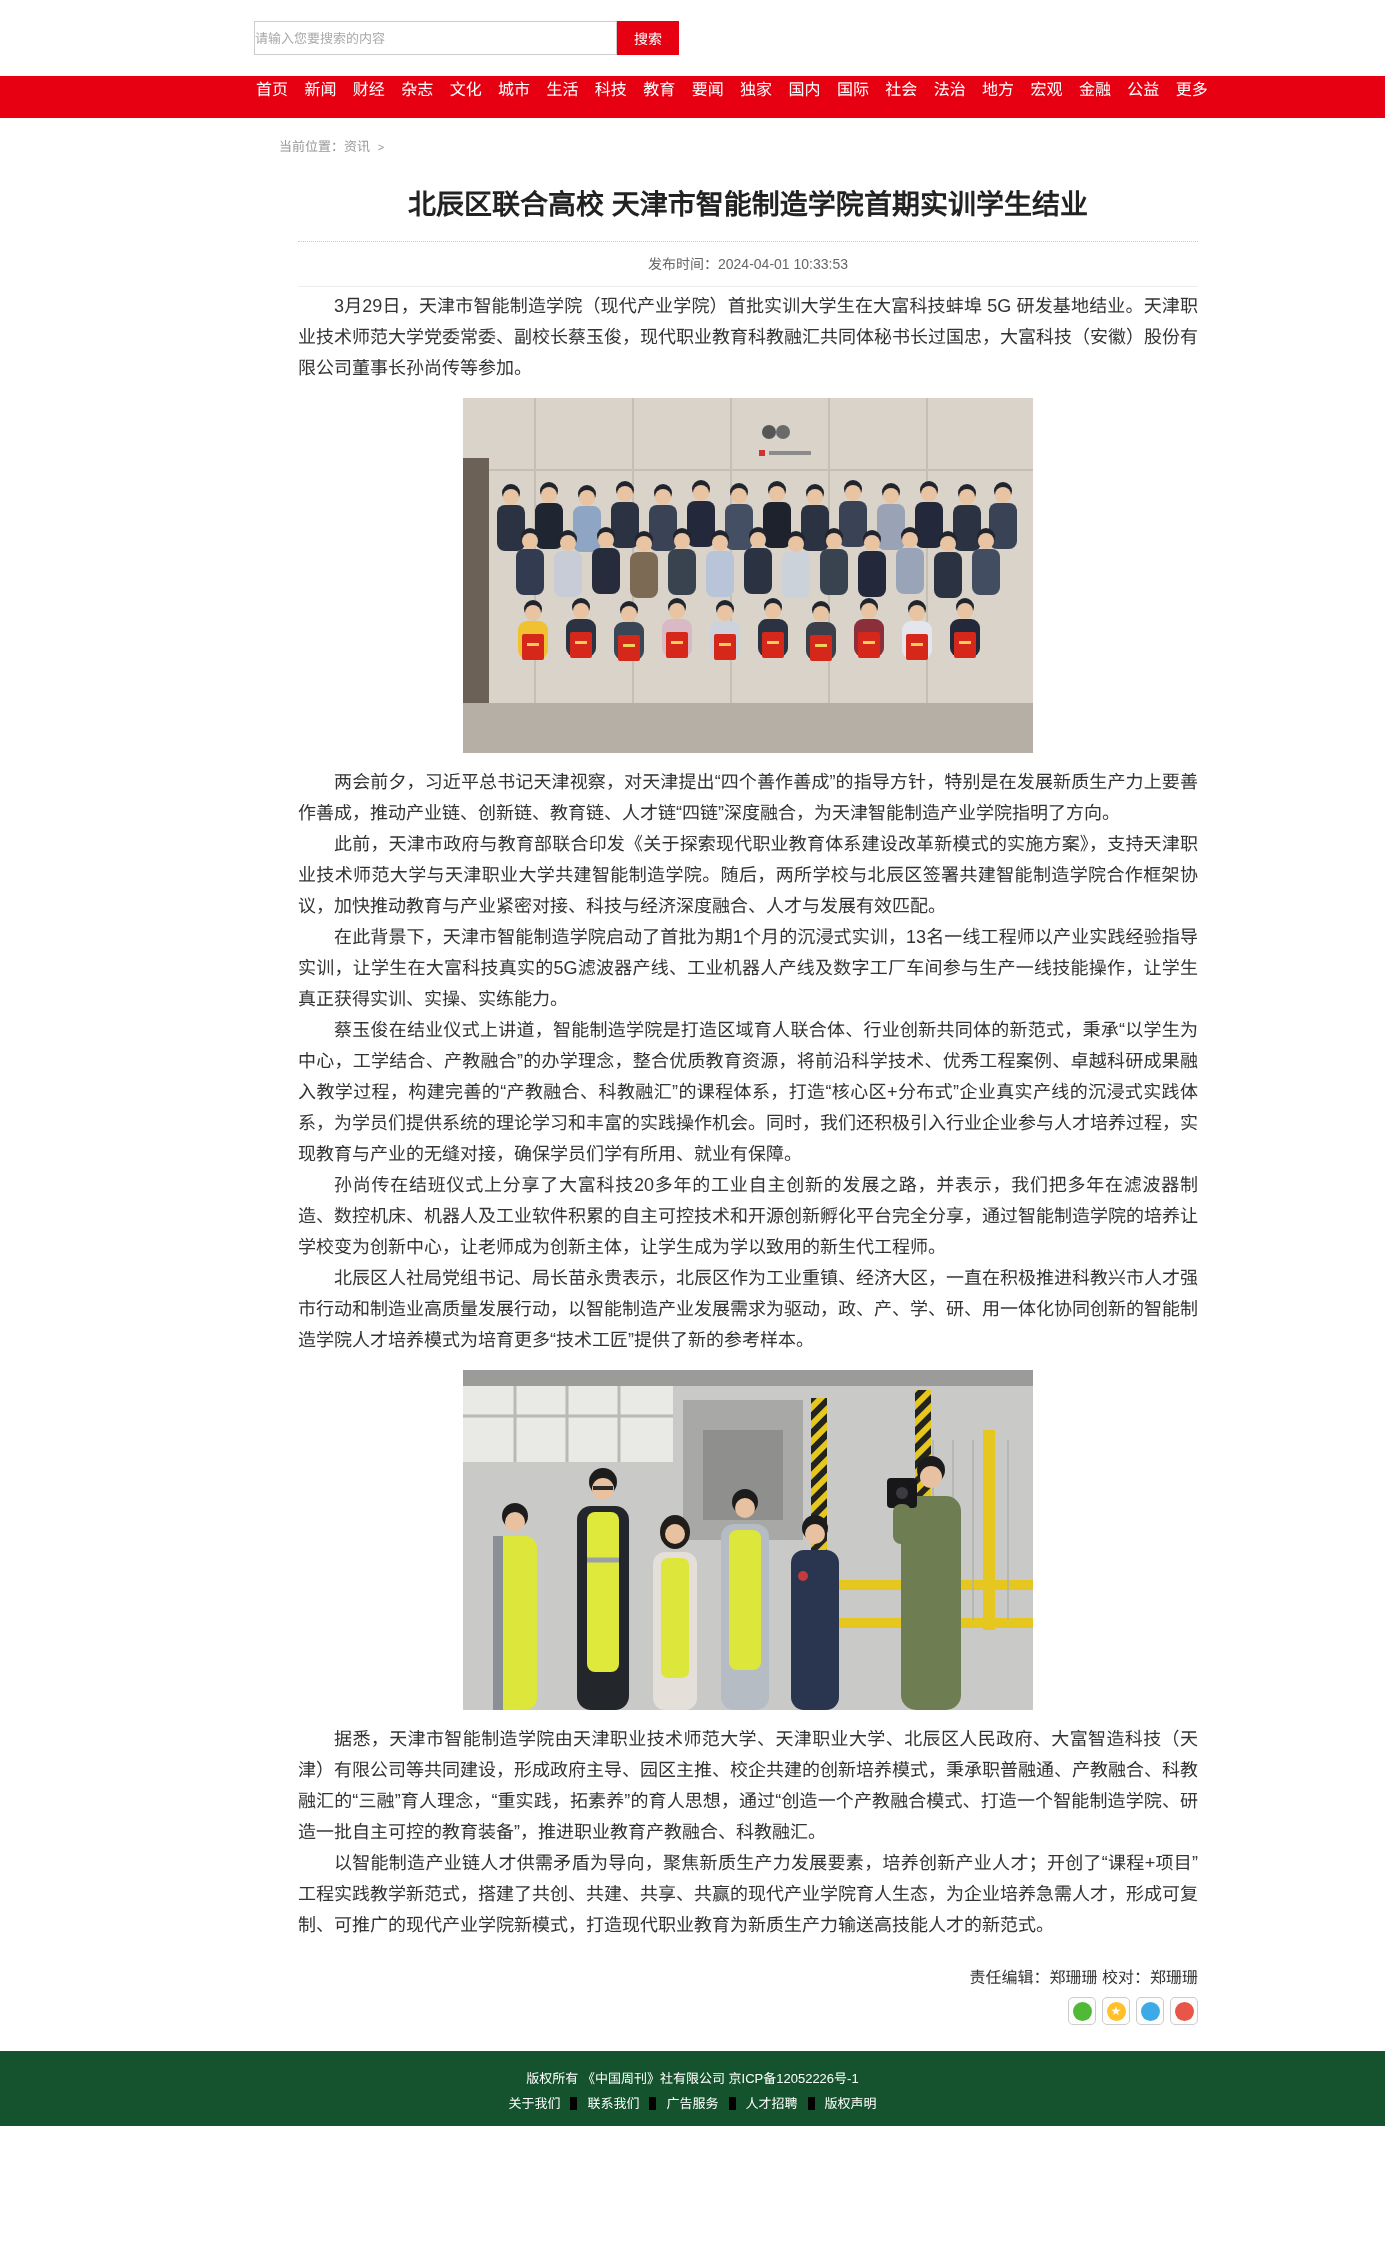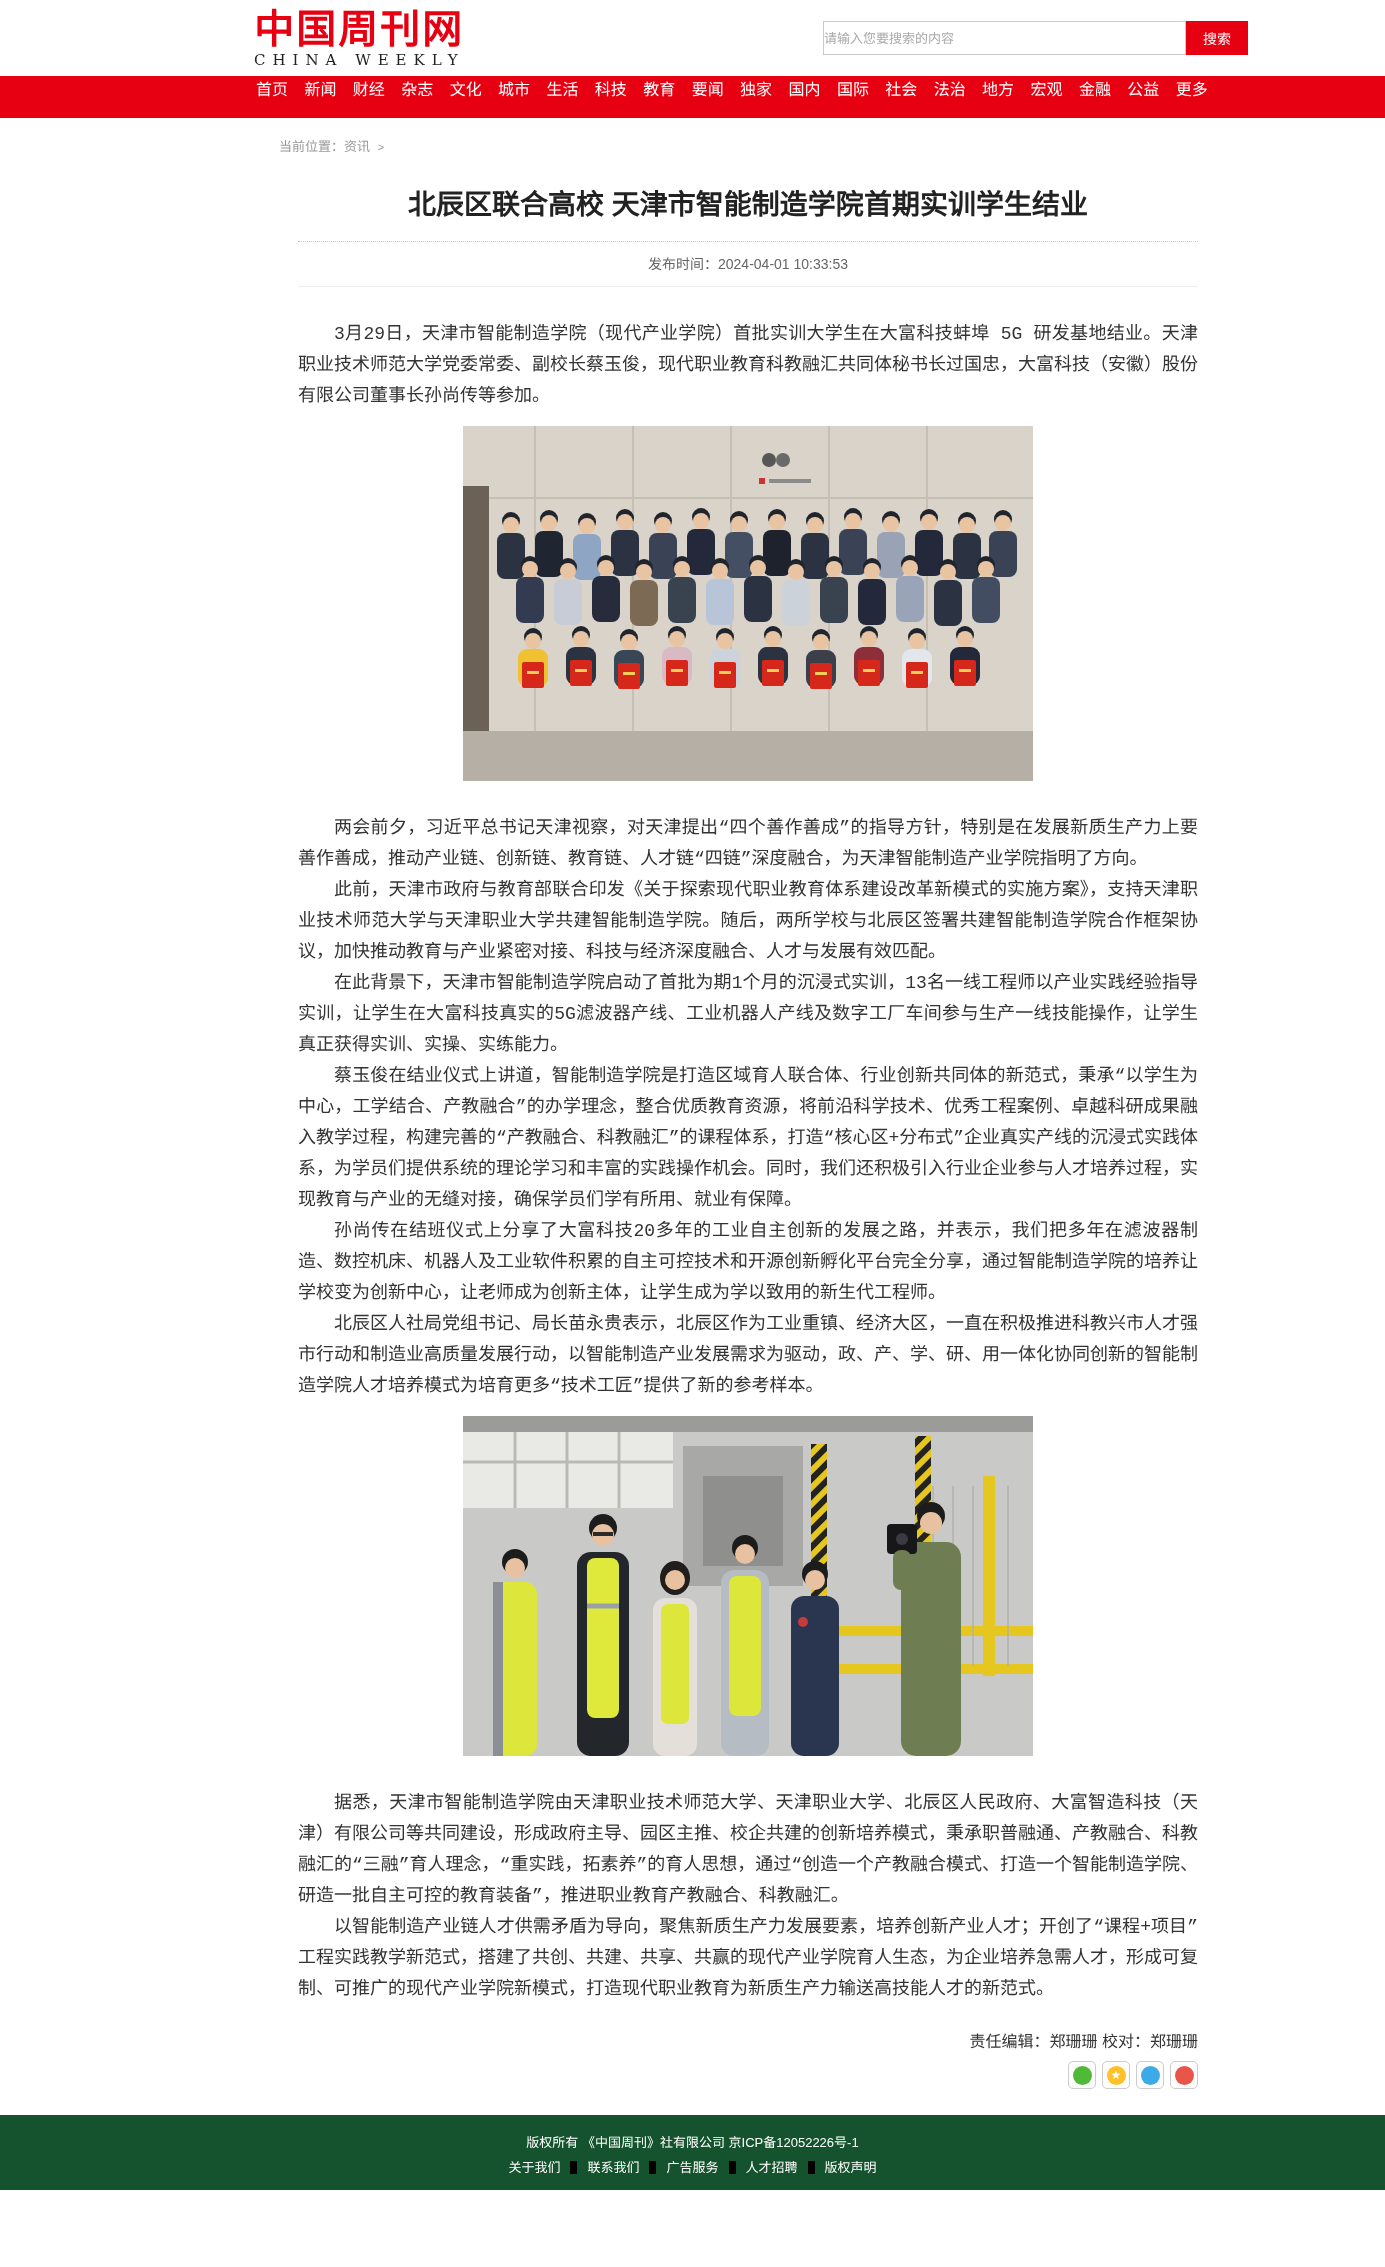--- a/index.html
+++ b/index.html
@@ -30,21 +30,21 @@
   .breadcrumb { padding:18px 0 4px 31px; font-size:13px; color:#999; }
   .breadcrumb a { color:#999; text-decoration:none; }
   .breadcrumb .arrow { margin-left:4px; font-size:11px; }
 
   
   .article { width:900px; margin:0 auto; }
   .article-title { margin-top:28px; text-align:center; font-size:28px; font-weight:bold; color:#222; line-height:36px; }
   .hr-dotted { margin-top:18px; border-top:1px dotted #c9c9c9; }
   .pub-row { margin-top:12px; text-align:center; font-size:14px; color:#666; line-height:20px; }
   .hr-solid { margin-top:12px; border-top:1px solid #ededed; }
-  .body-text { margin-top:32px;font-family:Liberation Mono, monospace; }
+  .body-text { margin-top:4px; }
   .body-text p { font-size:18px; line-height:31px; text-align:justify; text-indent:2em; color:#333; }
   .photo-wrap { margin:14px auto; width:570px; }
   .photo-wrap svg { display:block; }
 
   
   .editor-row { width:900px; margin:26px auto 0; text-align:right; font-size:16px; color:#333; line-height:22px; }
   .share-row { width:900px; margin:8px auto 0; display:flex; justify-content:flex-end; gap:6px; }
   .share-btn { width:28px; height:28px; border:1px solid #ccc; border-radius:5px; background:#fdfdfd; display:flex; align-items:center; justify-content:center; cursor:pointer; }
   .share-dot { width:19px; height:19px; border-radius:50%; display:flex; align-items:center; justify-content:center; color:#fff; font-size:12px; line-height:19px; }
 
@@ -52,24 +52,20 @@
   .footer { margin-top:26px; background:#14532d; padding:15px 0 16px; }
   .footer-line { text-align:center; color:#fff; font-size:13px; line-height:25px; }
   .footer-links { display:flex; justify-content:center; line-height:25px; }
   .footer-links a { color:#fff; font-size:13px; text-decoration:none; padding:0 10px; border-right:7px solid #000000; line-height:13px; margin-top:6px; }
   .footer-links a:last-child { border-right:none; }
 </style>
 </head>
 <body>
 
 <div class="shell header">
-  <div class="logo-block">
-    <div class="logo-cn">中国周刊网</div>
-    <div class="logo-en">CHINA WEEKLY</div>
-  </div>
   <div class="search-box">
     <input class="search-input" type="text" placeholder="请输入您要搜索的内容" style="">
     <button class="search-btn">搜索</button>
   </div>
 </div>
 
 <div class="navbar">
   <div class="shell nav-row">
       <a href="#" class="nav-item">首页</a>
       <a href="#" class="nav-item">新闻</a>

